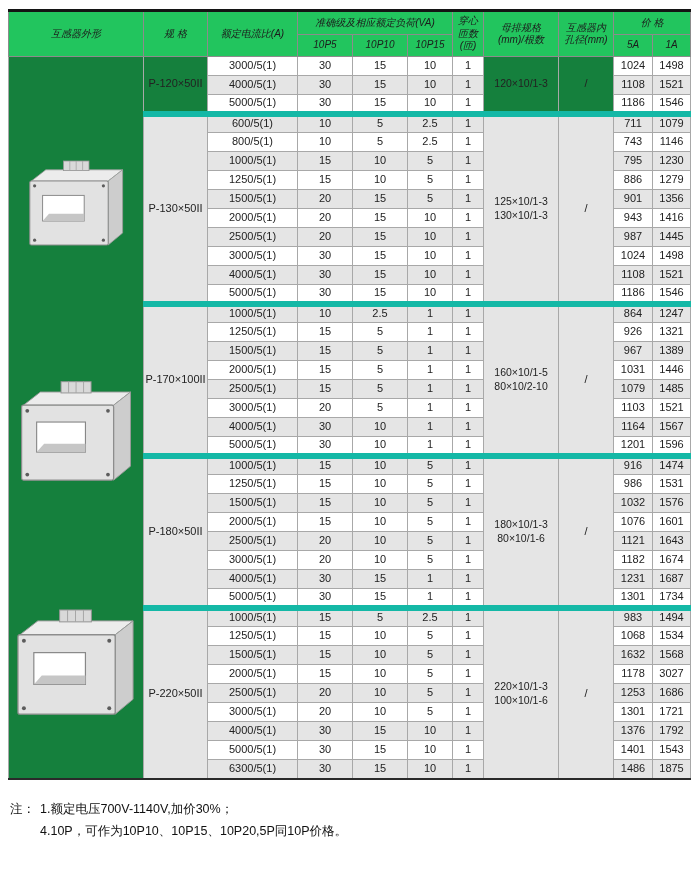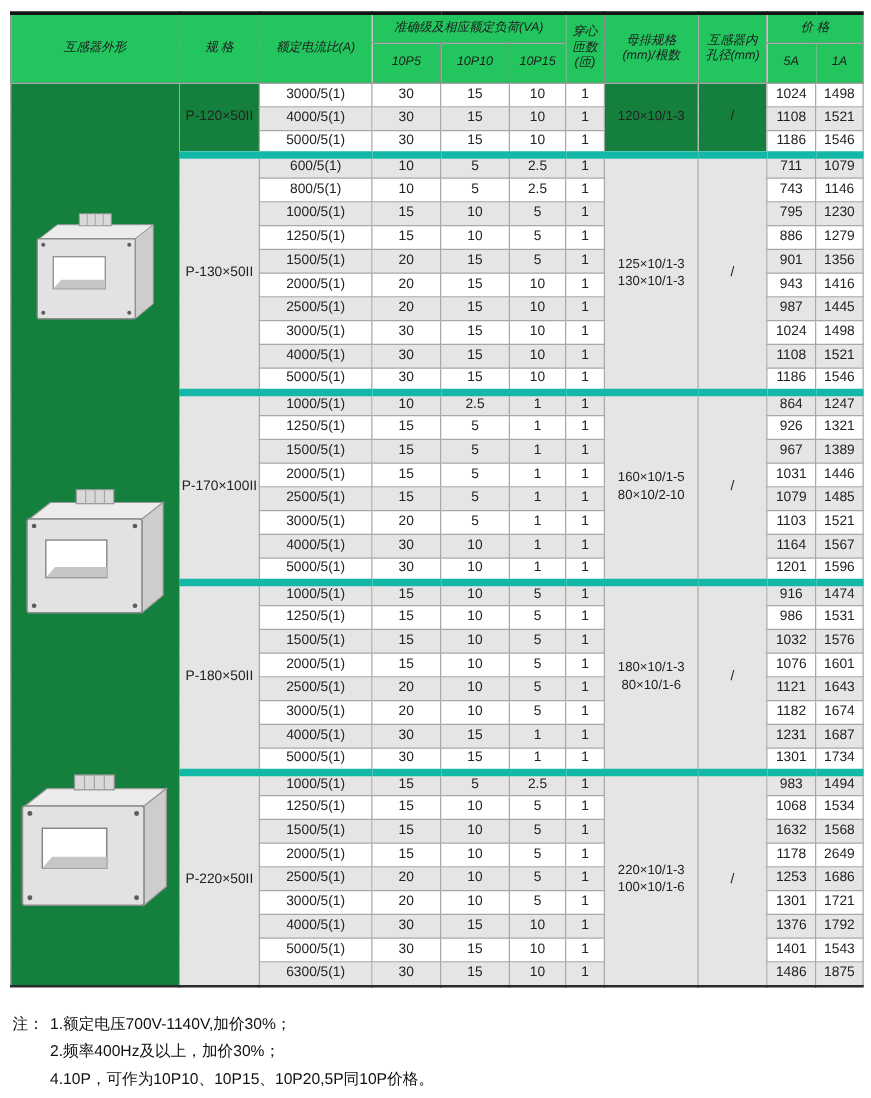--- a/index.html
+++ b/index.html
@@ -9,21 +9,21 @@
 
   table.spec { border-collapse:collapse; table-layout:fixed; width:682px;
     margin:9px 0 0 8px;
     border-left:1.5px solid #777; border-right:1.5px solid #777;
     border-top:3px solid #141414; border-bottom:2px solid #2a2a2a; }
   td, th { border:1px solid #a8a8a8; text-align:center; vertical-align:middle;
     font-size:11px; line-height:1.25; padding:0 1px; overflow:hidden;
     background:#fff; font-weight:normal; }
   thead th { background:#22c55e; border-color:#8c8c8c; font-size:10px; color:#1c1c1c;font-style:italic; }
   thead tr.h1 th { height:24px; }
-  thead tr.h2 th { height:32px; }
+  thead tr.h2 th { height:22px; }
   thead { border-bottom:1.5px solid #555; }
   tbody tr { height:19px; }
   tbody tr.alt td { background:#e5e5e5; }
   tbody td.merged { background:#15803d; }
   tbody tr.group-start > td { border-top:6px solid #14b8a6; }
   td.shape-cell { position:relative; background:#fff; }
   td.spec-cell { font-size:11px; }
   td.busbar-cell { font-size:10.5px; line-height:1.3;text-align:center; }
   td.num { font-size:11px; }
 
@@ -457,21 +457,21 @@
           <td class="num">1632</td>
           <td class="num">1568</td>
         </tr>
         <tr>
           <td class="num">2000/5(1)</td>
           <td class="num">15</td>
           <td class="num">10</td>
           <td class="num">5</td>
           <td class="num">1</td>
           <td class="num">1178</td>
-          <td class="num">2649</td>
+          <td class="num">3027</td>
         </tr>
         <tr class="alt">
           <td class="num">2500/5(1)</td>
           <td class="num">20</td>
           <td class="num">10</td>
           <td class="num">5</td>
           <td class="num">1</td>
           <td class="num">1253</td>
           <td class="num">1686</td>
         </tr>
@@ -514,21 +514,20 @@
       </tbody>
   </table>
 
   <div class="notes">
     <div class="note-line">
       <span class="note-label">注：</span>
       <span>1.额定电压700V-1140V,加价30%；</span>
     </div>
     <div class="note-line">
       <span class="note-spacer"></span>
-      <span>2.频率400Hz及以上，加价30%；</span>
     </div>
     <div class="note-line">
       <span class="note-spacer"></span>
       <span>4.10P，可作为10P10、10P15、10P20,5P同10P价格。</span>
     </div>
   </div>
 
 </div>
 
 </body></html>

